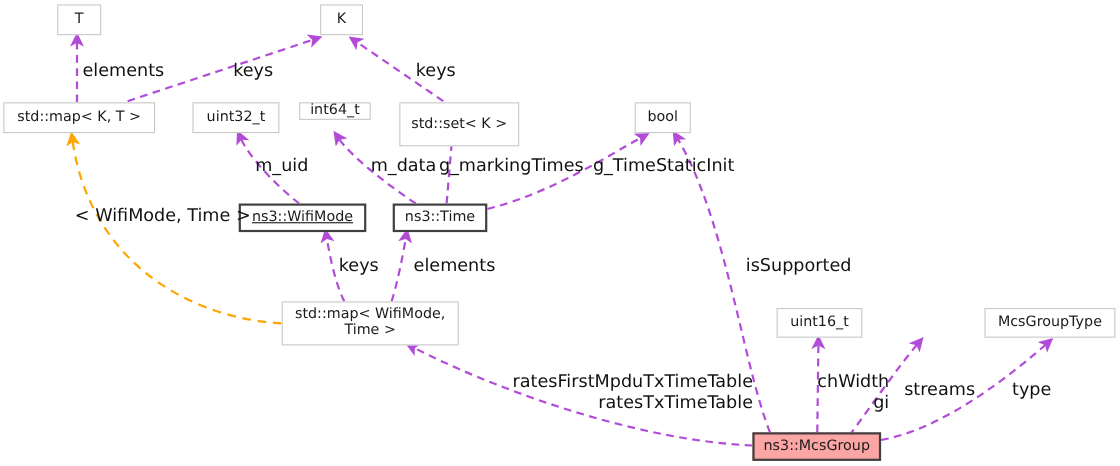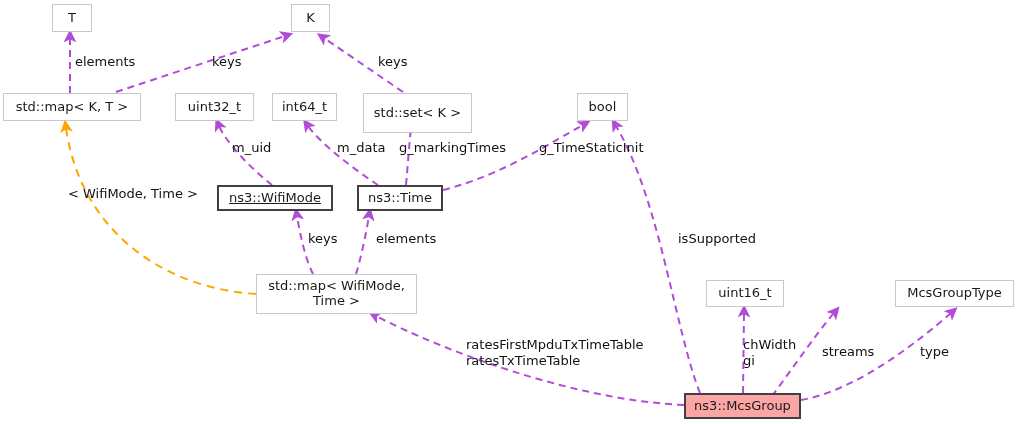--- a/index.html
+++ b/index.html
@@ -42,25 +42,25 @@
   }
   .node-box.strong {
     border: 2px solid #404040;
   }
   .node-box.focus {
     border: 2px solid #404040;
     background: #fca5a5;
   }
   .edge-label {
     position: absolute;
-    font-size: 13px;
+    font-size: 16px;
     color: #111111;
     white-space: pre;
     line-height: 1.2;
-    text-align: left;
+    text-align: right;
   }
 </style>
 </head>
 <body>
 
 <div id="diagram-root">
 
   <svg class="graph" viewBox="0 0 1018 424">
     <defs>
       <marker id="arrow-purple" markerWidth="9" markerHeight="9" refX="2.2" refY="3.2" orient="auto" markerUnits="strokeWidth">
@@ -109,21 +109,21 @@
   </svg>
 
   <div class="node-box" style="left:52px;top:4px;width:40px;height:28px;">T</div>
 
   <div class="node-box" style="left:291px;top:4px;width:39px;height:28px;">K</div>
 
   <div class="node-box" style="left:3px;top:93px;width:138px;height:28px;">std::map&lt; K, T &gt;</div>
 
   <div class="node-box" style="left:175px;top:93px;width:79px;height:28px;">uint32_t</div>
 
-  <div class="node-box" style="left:272px;top:93px;width:65px;height:28px;">int64_t</div>
+  <div class="node-box" style="left:272px;top:93px;width:65px;height:16px;">int64_t</div>
 
   <div class="node-box" style="left:363px;top:93px;width:109px;height:40px;">std::set&lt; K &gt;</div>
 
   <div class="node-box" style="left:577px;top:93px;width:51px;height:28px;">bool</div>
 
   <div class="node-box strong" style="left:217px;top:185px;width:116px;height:26px;text-decoration:underline;">ns3::WifiMode</div>
 
   <div class="node-box strong" style="left:357px;top:185px;width:86px;height:26px;">ns3::Time</div>
 
   <div class="node-box" style="left:256px;top:274px;width:161px;height:40px;text-align:center;">std::map&lt; WifiMode,

